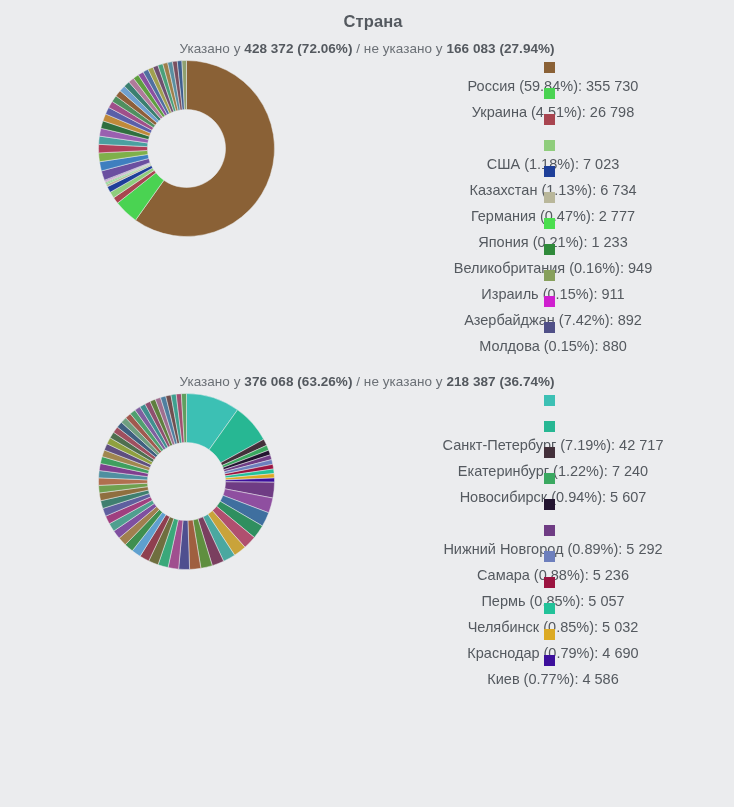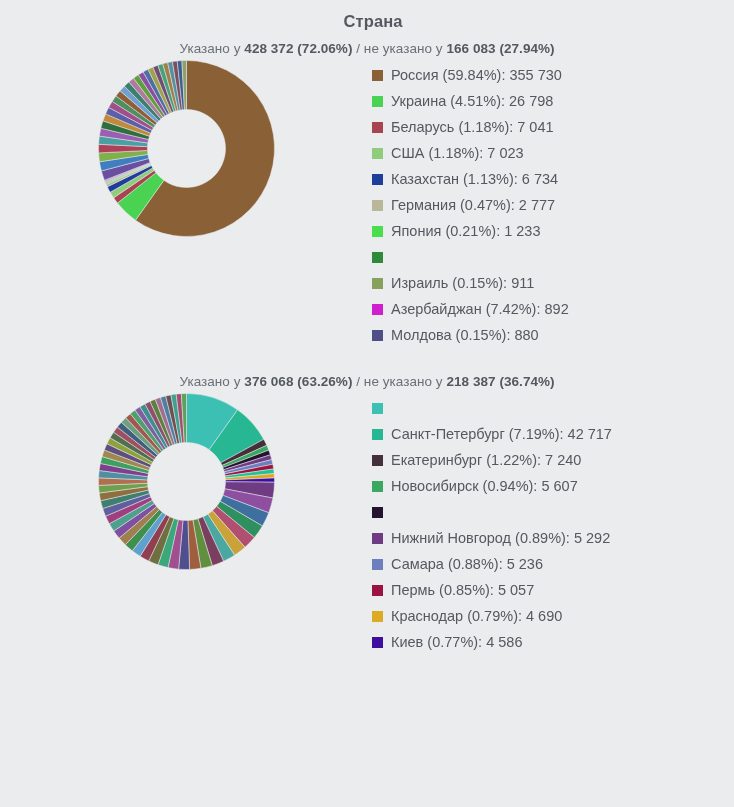--- a/index.html
+++ b/index.html
@@ -51,20 +51,21 @@
     flex: 1;
     padding-top: 6px;
   }
   .legend-item {
     display: flex;
     align-items: center;
     height: 26px;
     font-size: 14.5px;
     color: #54595f;
     white-space: nowrap;
+    flex-direction: column;
   }
   .swatch {
     width: 11px;
     height: 11px;
     margin-right: 8px;
     flex: 0 0 auto;
     display: inline-block;
   }
   .legend-label {
     line-height: 26px;
@@ -126,40 +127,40 @@
         <div class="legend-item">
           <span class="swatch" style="background: rgb(138, 97, 54);"></span>
           <span class="legend-label">Россия (59.84%): 355 730</span>
         </div>
         <div class="legend-item">
           <span class="swatch" style="background: rgb(74, 211, 82);"></span>
           <span class="legend-label">Украина (4.51%): 26 798</span>
         </div>
         <div class="legend-item">
           <span class="swatch" style="background: rgb(168, 68, 79);"></span>
-          <span class="legend-label">Беларусь (1.18%): 7 041</span>
         </div>
         <div class="legend-item">
           <span class="swatch" style="background: rgb(143, 205, 124);"></span>
           <span class="legend-label">США (1.18%): 7 023</span>
         </div>
         <div class="legend-item">
           <span class="swatch" style="background: rgb(30, 63, 153);"></span>
           <span class="legend-label">Казахстан (1.13%): 6 734</span>
         </div>
         <div class="legend-item">
           <span class="swatch" style="background: rgb(185, 183, 154);"></span>
           <span class="legend-label">Германия (0.47%): 2 777</span>
         </div>
         <div class="legend-item">
           <span class="swatch" style="background: rgb(74, 222, 78);"></span>
           <span class="legend-label">Япония (0.21%): 1 233</span>
         </div>
         <div class="legend-item">
           <span class="swatch" style="background: rgb(47, 138, 58);"></span>
+          <span class="legend-label">Великобритания (0.16%): 949</span>
         </div>
         <div class="legend-item">
           <span class="swatch" style="background: rgb(135, 160, 92);"></span>
           <span class="legend-label">Израиль (0.15%): 911</span>
         </div>
         <div class="legend-item">
           <span class="swatch" style="background: rgb(207, 31, 207);"></span>
           <span class="legend-label">Азербайджан (7.42%): 892</span>
         </div>
         <div class="legend-item">
@@ -263,20 +264,24 @@
         </div>
         <div class="legend-item">
           <span class="swatch" style="background: rgb(109, 127, 189);"></span>
           <span class="legend-label">Самара (0.88%): 5 236</span>
         </div>
         <div class="legend-item">
           <span class="swatch" style="background: rgb(155, 19, 64);"></span>
           <span class="legend-label">Пермь (0.85%): 5 057</span>
         </div>
         <div class="legend-item">
+          <span class="swatch" style="background: rgb(34, 194, 153);"></span>
+          <span class="legend-label">Челябинск (0.85%): 5 032</span>
+        </div>
+        <div class="legend-item">
           <span class="swatch" style="background: rgb(220, 170, 36);"></span>
           <span class="legend-label">Краснодар (0.79%): 4 690</span>
         </div>
         <div class="legend-item">
           <span class="swatch" style="background: rgb(61, 15, 156);"></span>
           <span class="legend-label">Киев (0.77%): 4 586</span>
         </div>
       </div>
   </div>
 </div>

